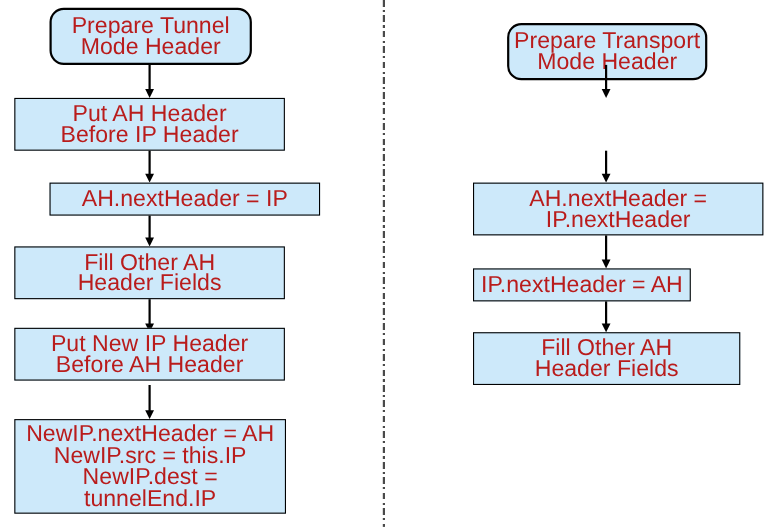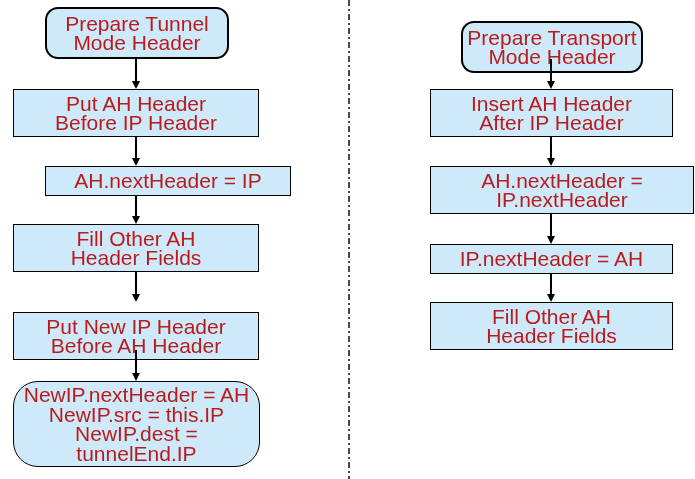--- a/index.html
+++ b/index.html
@@ -109,63 +109,59 @@
 
   <div class="node" style="left:13px; top:224px; width:246px; height:48px;">
     <span class="label">Fill Other AH
 Header Fields</span>
   </div>
   <div class="arrow" style="left:130px; top:272px; height:30px;">
     <div class="shaft"></div>
       <div class="head"></div>
   </div>
 
-  <div class="node" style="left:13px; top:312px; width:246px; height:48px;">
+  <div class="node" style="left:13px; top:298px; width:246px; height:48px;">
     <span class="label">Put New IP Header
 Before AH Header</span>
   </div>
   <div class="arrow" style="left:130px; top:350px; height:31px;">
     <div class="shaft"></div>
       <div class="head"></div>
   </div>
 
-  <div class="node" style="left:13px; top:381px; width:247px; height:86px;border-radius:25px;">
+  <div class="node" style="left:13px; top:381px; width:247px; height:86px;">
     <span class="label">NewIP.nextHeader = AH
 NewIP.src = this.IP
 NewIP.dest = tunnelEnd.IP</span>
   </div>
 
   <div class="node terminator" style="left:461px; top:21px; width:182px; height:52px;">
     <span class="label">Prepare Transport
 Mode Header</span>
   </div>
   <div class="arrow" style="left:545px; top:59px; height:30px;">
     <div class="shaft"></div>
       <div class="head"></div>
   </div>
 
-  <div class="node" style="left:430px; top:89px; width:243px; height:48px;">
-    <span class="label">Insert AH Header
-After IP Header</span>
-  </div>
   <div class="arrow" style="left:545px; top:137px; height:29px;">
     <div class="shaft"></div>
       <div class="head"></div>
   </div>
 
   <div class="node" style="left:430px; top:166px; width:264px; height:48px;">
     <span class="label">AH.nextHeader =
 IP.nextHeader</span>
   </div>
   <div class="arrow" style="left:545px; top:214px; height:30px;">
     <div class="shaft"></div>
       <div class="head"></div>
   </div>
 
-  <div class="node" style="left:430px; top:244px; width:243px; height:30px;justify-content:flex-end;">
+  <div class="node" style="left:430px; top:244px; width:198px; height:30px;justify-content:flex-end;">
     <span class="label">IP.nextHeader = AH</span>
   </div>
   <div class="arrow" style="left:545px; top:274px; height:28px;">
     <div class="shaft"></div>
       <div class="head"></div>
   </div>
 
   <div class="node" style="left:430px; top:302px; width:243px; height:48px;">
     <span class="label">Fill Other AH
 Header Fields</span>

